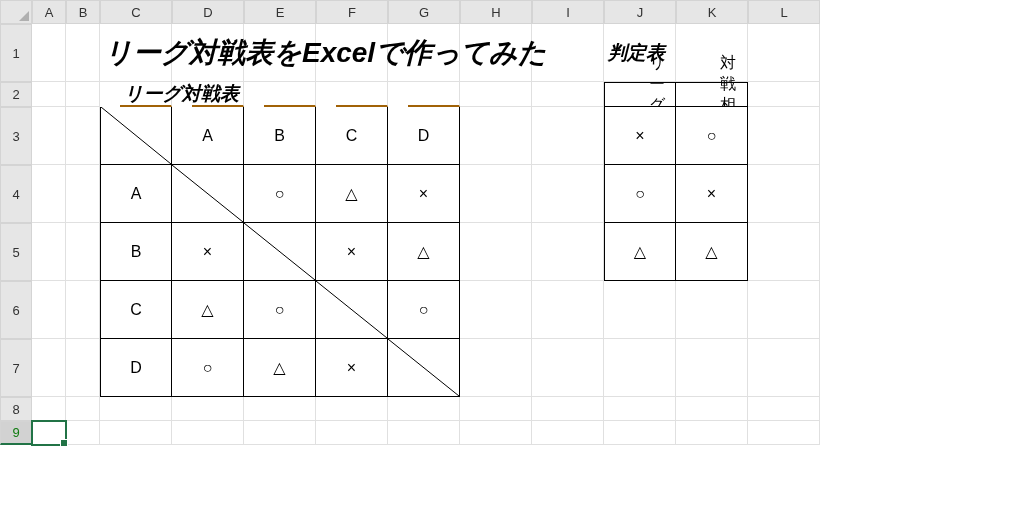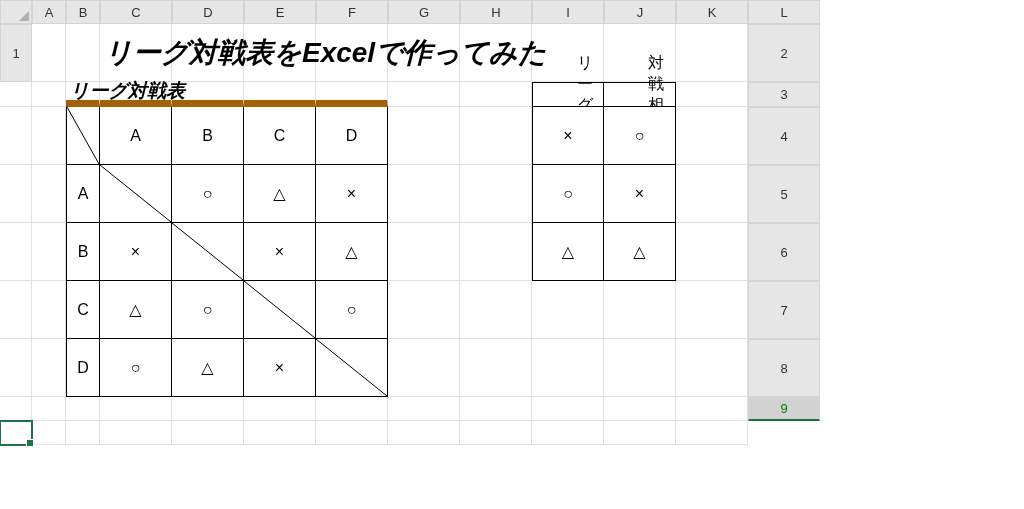--- a/index.html
+++ b/index.html
@@ -72,21 +72,21 @@
       font-weight: 700;
       font-size: 19px;
       white-space: nowrap;
       justify-content: flex-start;
       padding-left: 2px;
       z-index: 2;
       font-style: italic;
     }
     .tbl-border-t { border-top: 1px solid #000; padding-left: 44px; }
     .tbl-border-l { border-left: 1px solid #000; }
-    .tbl-border-b { border-bottom: 7px solid #a16207; }
+    .tbl-border-b { border-bottom: 2px solid #a16207; margin-left: 20px; }
     .tbl-cell {
       border-right: 1px solid #000;
       border-bottom: 1px solid #000;
     }
     .diag {
       position: relative;
       overflow: hidden;
     }
     .diag svg {
       position: absolute;
@@ -138,20 +138,23 @@
   <div class="cell"></div>
   <div class="cell overflow">
       <span class="title-text">リーグ対戦表をExcelで作ってみた</span>
     </div>
   <div class="cell"></div>
   <div class="cell"></div>
   <div class="cell"></div>
   <div class="cell"></div>
   <div class="cell"></div>
   <div class="cell"></div>
+  <div class="cell overflow">
+      <span class="subtitle-text">判定表</span>
+    </div>
   <div class="cell"></div>
   <div class="cell"></div>
 
   <div class="row-header">2</div>
   <div class="cell"></div>
   <div class="cell"></div>
   <div class="cell tbl-border-b overflow">
       <span class="subtitle-text">リーグ対戦表</span>
     </div>
   <div class="cell tbl-border-b"></div>

